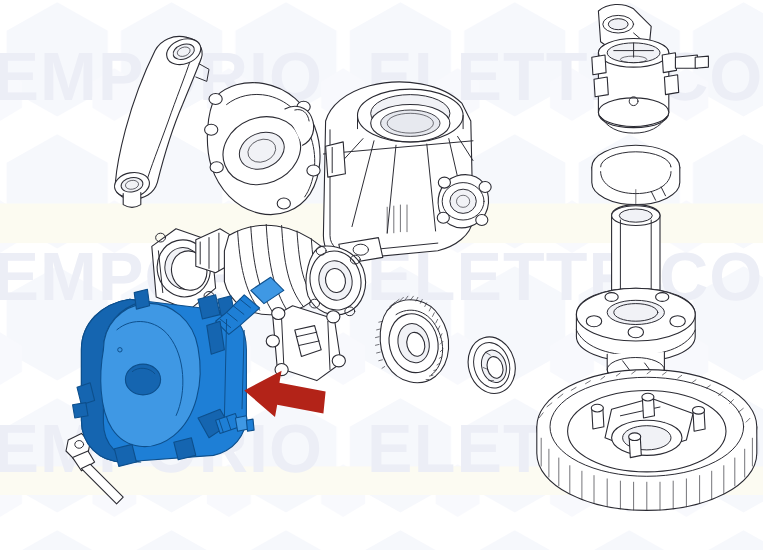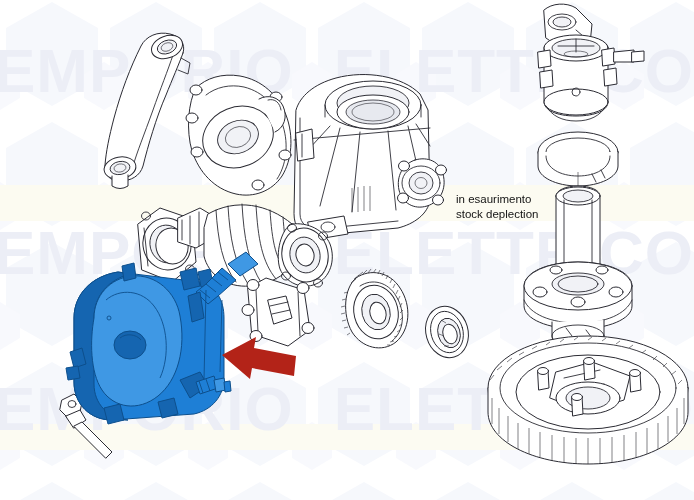--- a/index.html
+++ b/index.html
@@ -406,18 +406,14 @@
       <path class="blu-d" d="M70,352 L82,348 L86,364 L74,368 Z"></path>
       <path class="blu-d" d="M66,368 L78,366 L80,378 L68,380 Z"></path>
     </g>
 
   </svg>
 
   <svg class="arrow-layer" width="694" height="500" viewBox="0 0 694 500">
     <polygon points="222,355 256,337 254,348 296,356 294,376 252,368 250,379" fill="#b32318"></polygon>
   </svg>
 
-  <div class="note" style="left:456px;top:192px;">
-    <div>in esaurimento</div>
-    <div>stock deplection</div>
-  </div>
 
 </div>
 
 </body></html>

